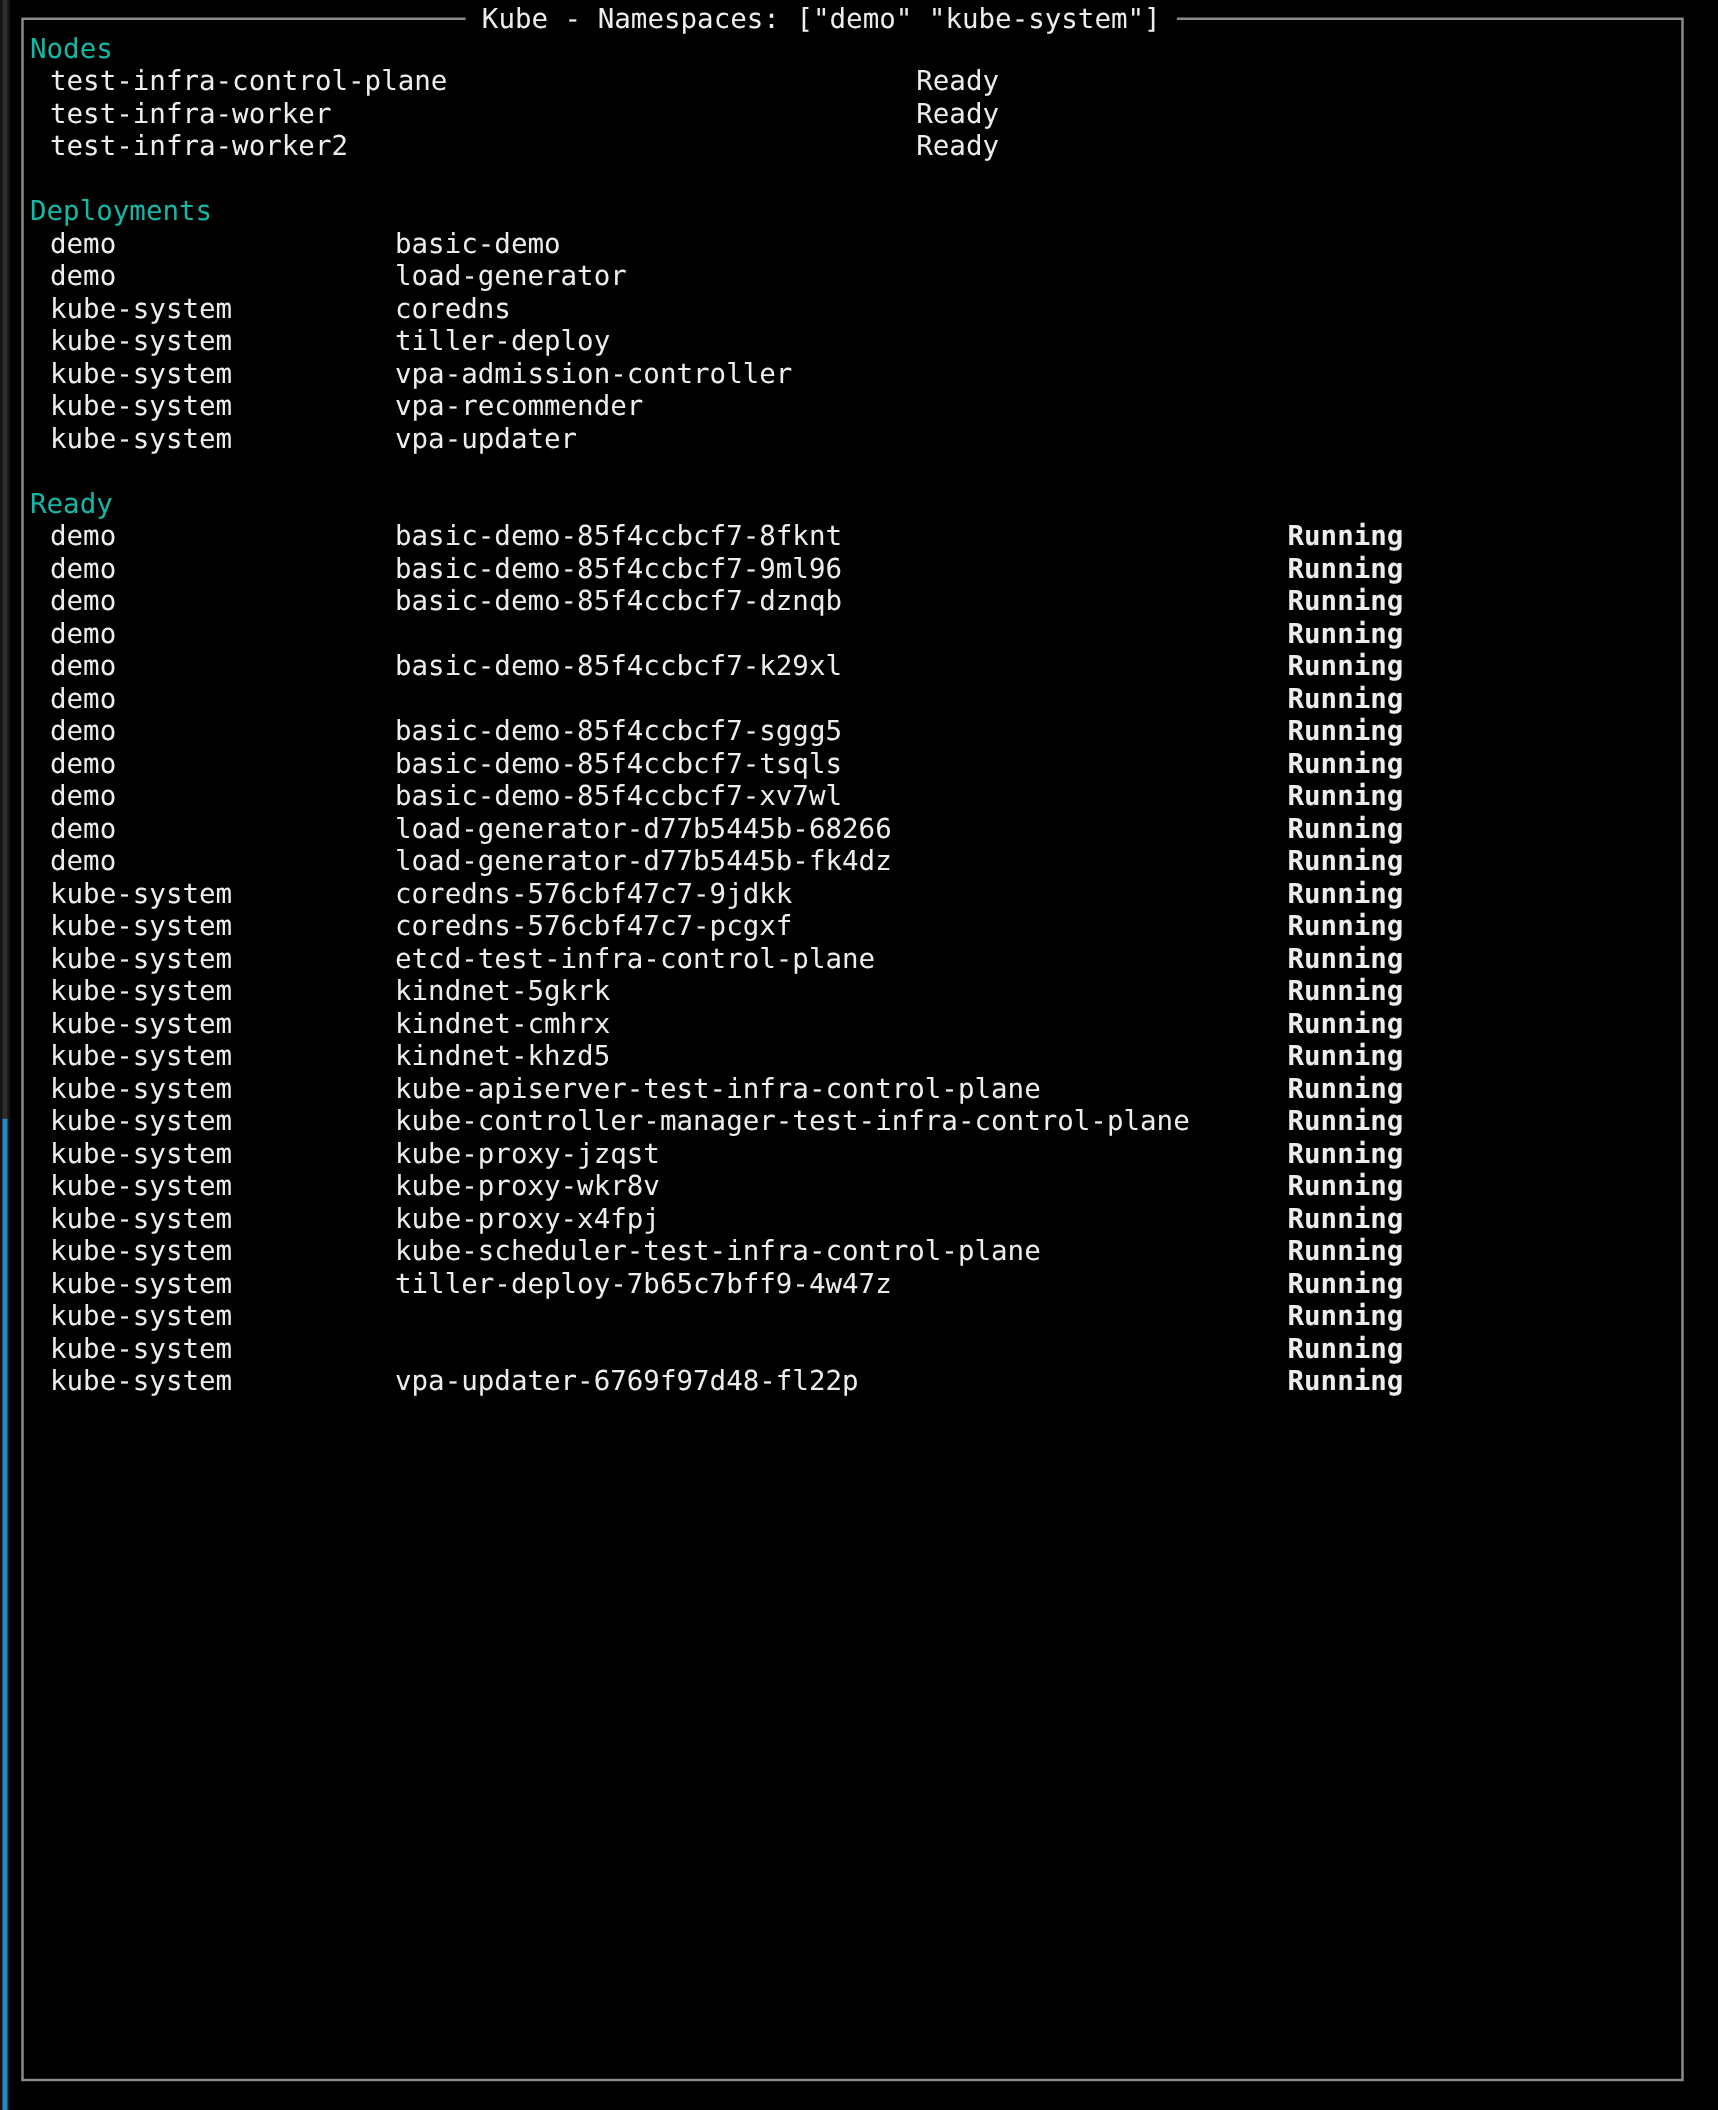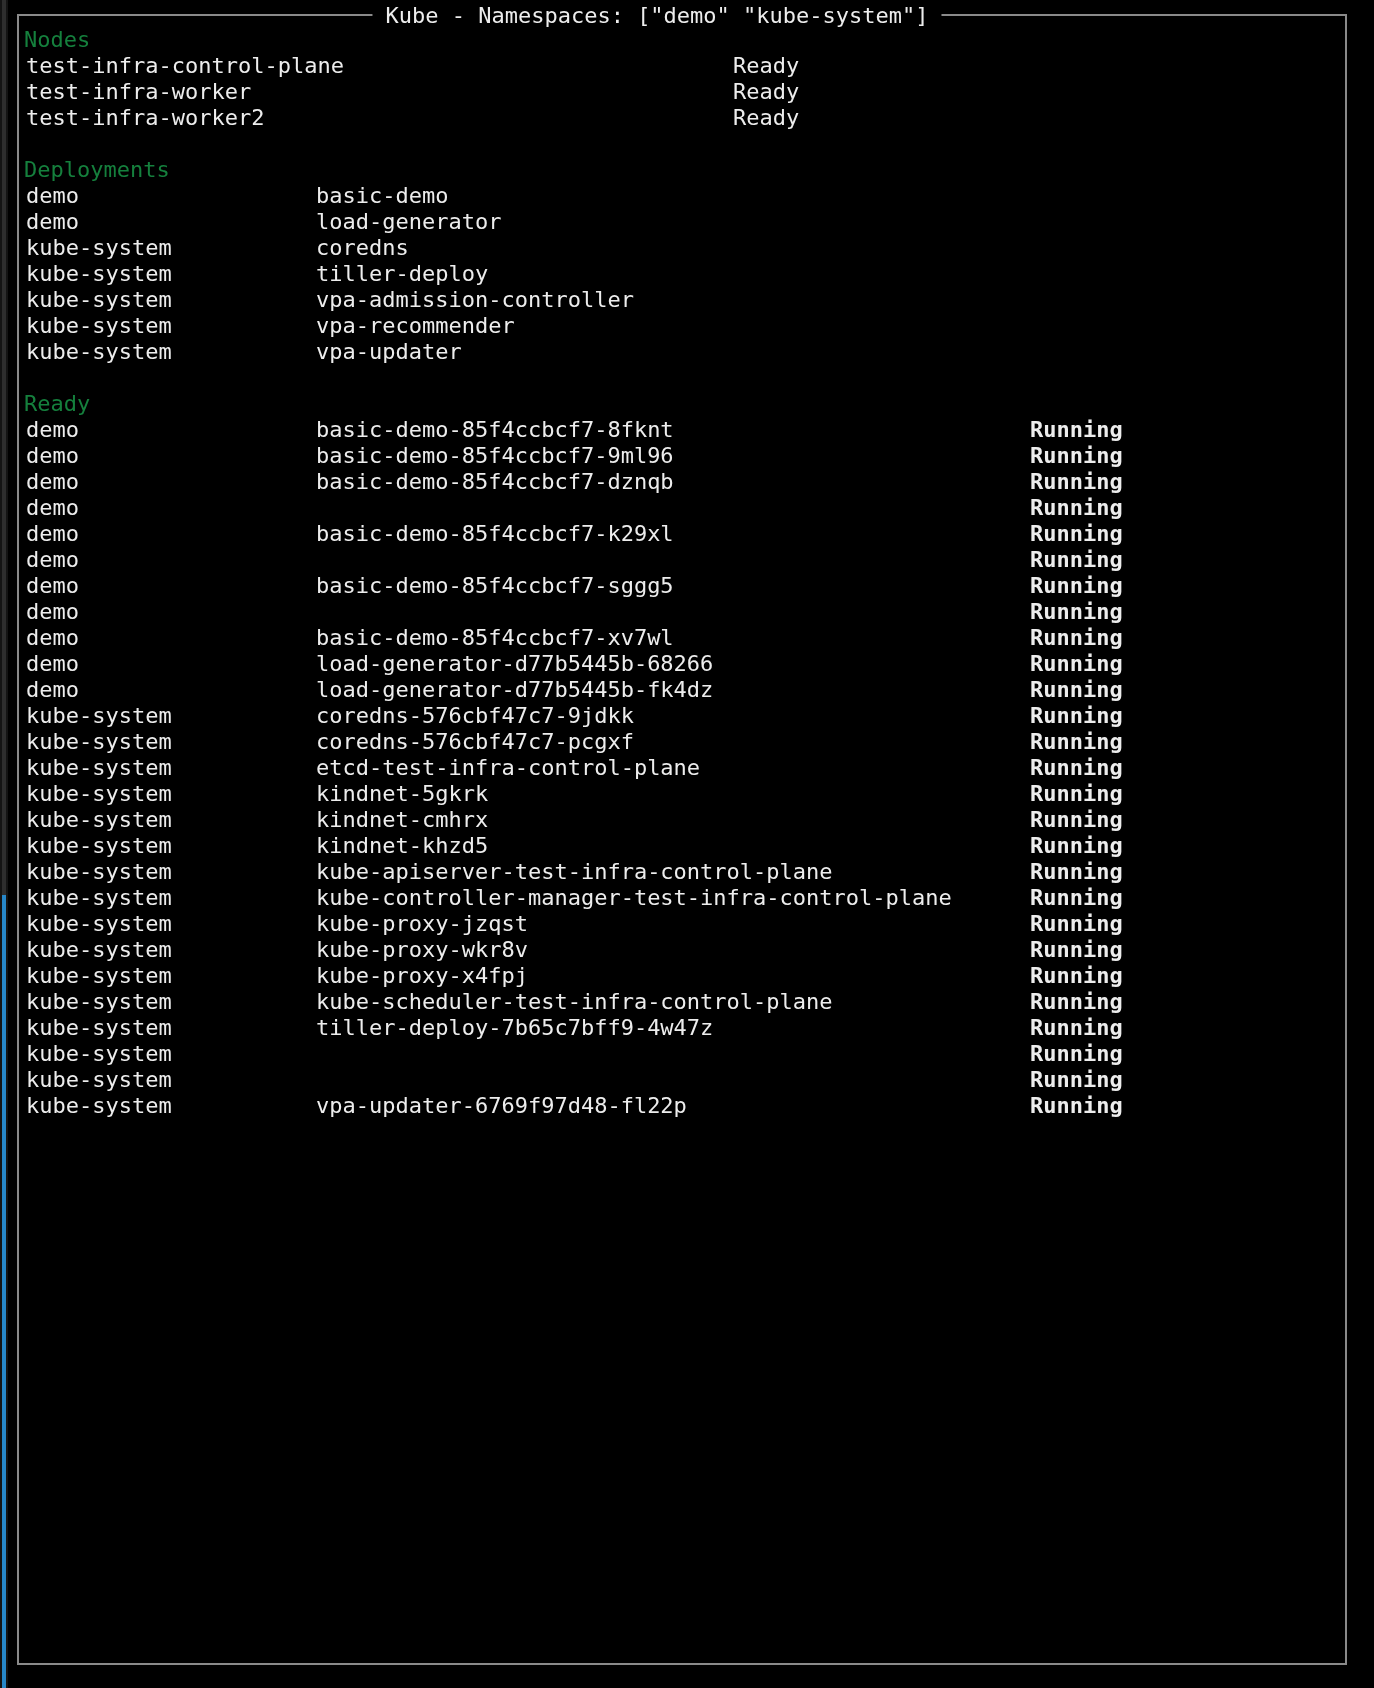--- a/index.html
+++ b/index.html
@@ -59,23 +59,23 @@
   }
   .content {
     position: absolute;
     left: 5px; top: 11px; right: 0;
   }
   .row {
     position: relative;
     height: 26px;
     white-space: pre;
   }
-  .row.header { color: #15803d; }
+  .row.header { color: #14b8a6; }
   .cell { position: absolute; top: 0; }
-  .c1 { left: 2px; }
+  .c1 { left: 16px; }
   .c2 { left: 292px; }
   .c3 { left: 1006px; font-weight: bold; }
   .c-nodestatus { left: 709px; text-align: right; }
 </style>
 </head>
 <body>
 
 <div class="gutter">
   <div class="sb-track"></div>
   <div class="sb-thumb"></div>
@@ -99,21 +99,21 @@
       <div class="row"><span class="cell c1">kube-system</span><span class="cell c2">vpa-updater</span></div>
       <div class="row spacer"></div>
       <div class="row header">Ready</div>
       <div class="row"><span class="cell c1">demo</span><span class="cell c2">basic-demo-85f4ccbcf7-8fknt</span><span class="cell c3">Running</span></div>
       <div class="row"><span class="cell c1">demo</span><span class="cell c2">basic-demo-85f4ccbcf7-9ml96</span><span class="cell c3">Running</span></div>
       <div class="row"><span class="cell c1">demo</span><span class="cell c2">basic-demo-85f4ccbcf7-dznqb</span><span class="cell c3">Running</span></div>
       <div class="row"><span class="cell c1">demo</span><span class="cell c3">Running</span></div>
       <div class="row"><span class="cell c1">demo</span><span class="cell c2">basic-demo-85f4ccbcf7-k29xl</span><span class="cell c3">Running</span></div>
       <div class="row"><span class="cell c1">demo</span><span class="cell c3">Running</span></div>
       <div class="row"><span class="cell c1">demo</span><span class="cell c2">basic-demo-85f4ccbcf7-sggg5</span><span class="cell c3">Running</span></div>
-      <div class="row"><span class="cell c1">demo</span><span class="cell c3">Running</span></div>
+      <div class="row"><span class="cell c1">demo</span><span class="cell c2">basic-demo-85f4ccbcf7-tsqls</span><span class="cell c3">Running</span></div>
       <div class="row"><span class="cell c1">demo</span><span class="cell c2">basic-demo-85f4ccbcf7-xv7wl</span><span class="cell c3">Running</span></div>
       <div class="row"><span class="cell c1">demo</span><span class="cell c2">load-generator-d77b5445b-68266</span><span class="cell c3">Running</span></div>
       <div class="row"><span class="cell c1">demo</span><span class="cell c2">load-generator-d77b5445b-fk4dz</span><span class="cell c3">Running</span></div>
       <div class="row"><span class="cell c1">kube-system</span><span class="cell c2">coredns-576cbf47c7-9jdkk</span><span class="cell c3">Running</span></div>
       <div class="row"><span class="cell c1">kube-system</span><span class="cell c2">coredns-576cbf47c7-pcgxf</span><span class="cell c3">Running</span></div>
       <div class="row"><span class="cell c1">kube-system</span><span class="cell c2">etcd-test-infra-control-plane</span><span class="cell c3">Running</span></div>
       <div class="row"><span class="cell c1">kube-system</span><span class="cell c2">kindnet-5gkrk</span><span class="cell c3">Running</span></div>
       <div class="row"><span class="cell c1">kube-system</span><span class="cell c2">kindnet-cmhrx</span><span class="cell c3">Running</span></div>
       <div class="row"><span class="cell c1">kube-system</span><span class="cell c2">kindnet-khzd5</span><span class="cell c3">Running</span></div>
       <div class="row"><span class="cell c1">kube-system</span><span class="cell c2">kube-apiserver-test-infra-control-plane</span><span class="cell c3">Running</span></div>

